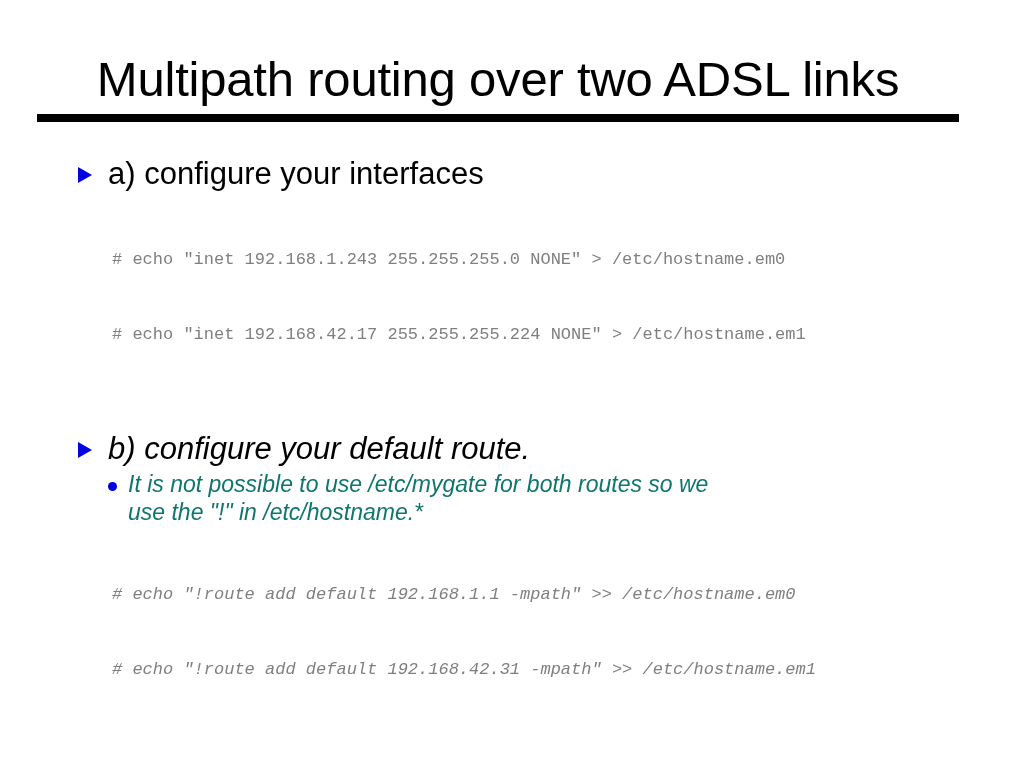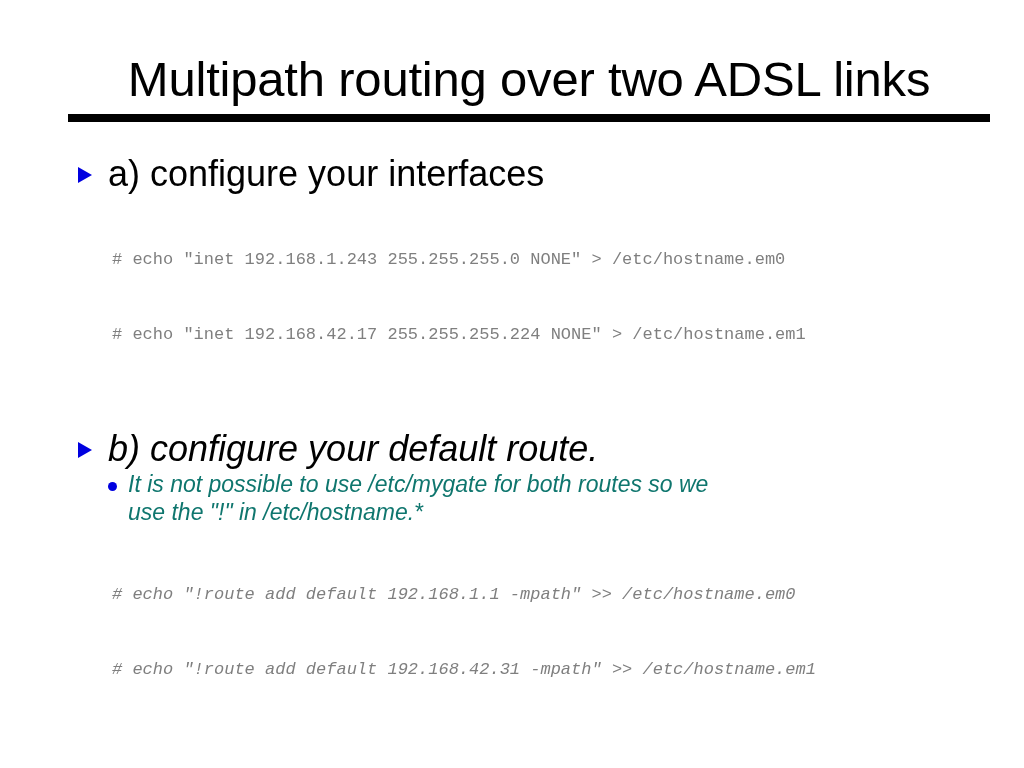--- a/index.html
+++ b/index.html
@@ -18,21 +18,21 @@
   .slide {
     position: relative;
     width: 1024px;
     height: 768px;
     background: #ffffff;
   }
 
   
   .title-block {
     position: absolute;
-    left: 68px;
+    left: 37px;
     top: 50px;
     width: 922px;
   }
   .slide-title {
     font-size: 49px;
     line-height: 58px;
     font-weight: 400;
     letter-spacing: -0.2px;
     color: #000000;
     text-align: center;
@@ -70,21 +70,21 @@
     position: absolute;
     left: 78px;
     top: 12px;
     width: 0;
     height: 0;
     border-left: 14px solid #0000e0;
     border-top: 8px solid transparent;
     border-bottom: 8px solid transparent;
   }
   .lvl1-text {
-    font-size: 36px;
+    font-size: 31px;
     line-height: 38px;
     color: #000000;
     white-space: nowrap;
   }
 
   
   .lvl2 {
     position: relative;
     padding-left: 128px;
     margin-top: 2px;

